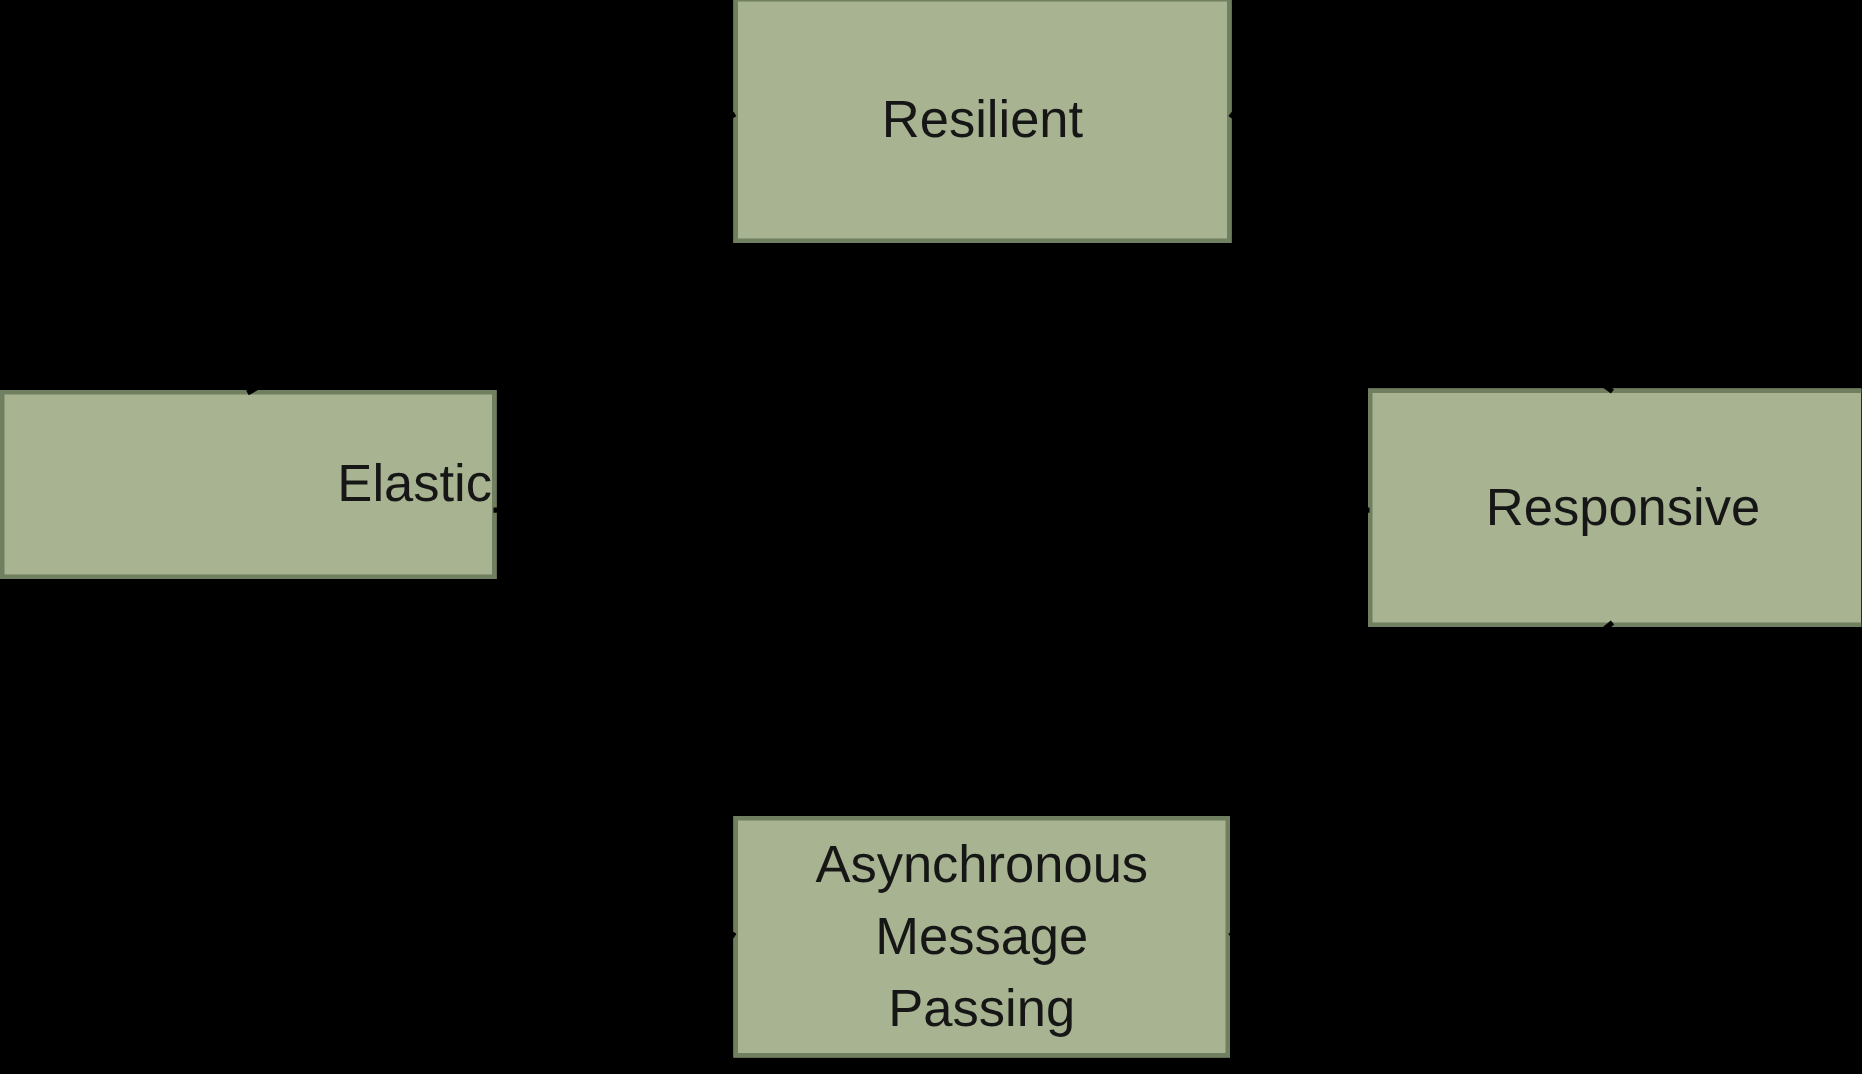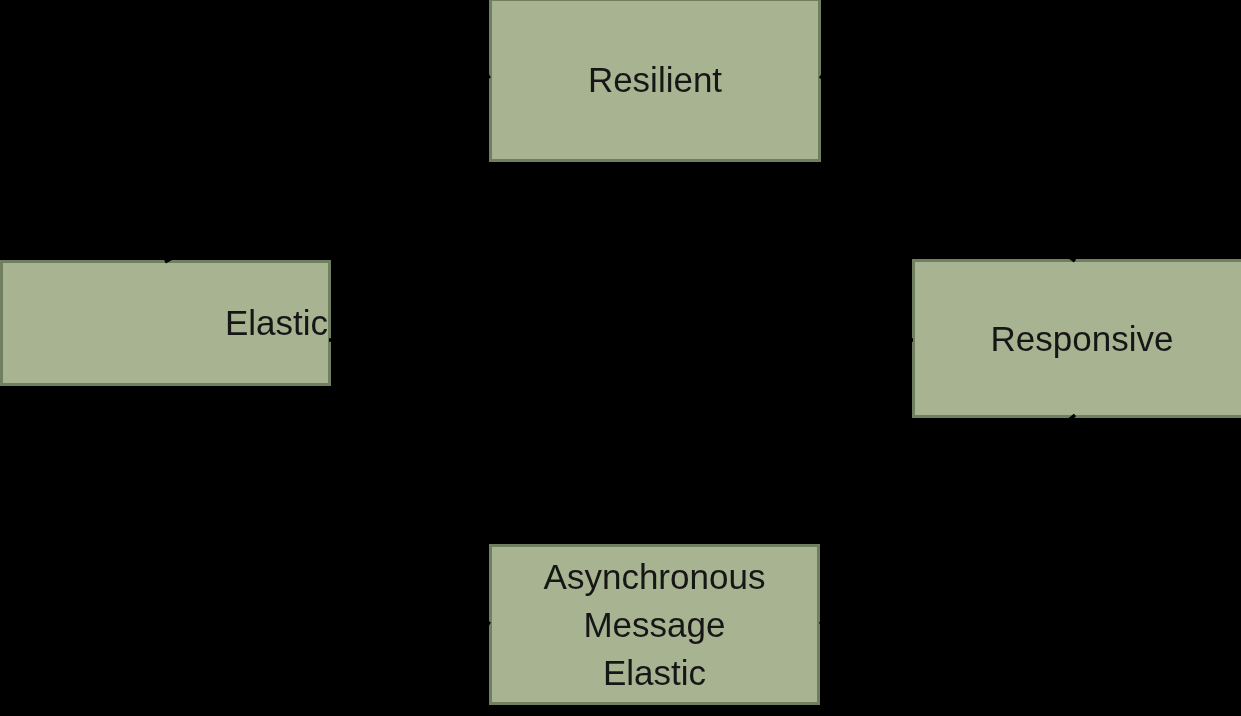--- a/index.html
+++ b/index.html
@@ -59,21 +59,21 @@
     <span class="node-label">Elastic</span>
   </div>
 
   <div class="node node-resilient">
     <span class="node-label">Responsive</span>
   </div>
 
   <div class="node node-async">
     <span class="node-label">Asynchronous
 Message
-Elastic</span>
+Passing</span>
   </div>
 
   <svg class="connector-layer" viewBox="0 0 1241 716" xmlns="http://www.w3.org/2000/svg" aria-hidden="true">
     <line class="connector" x1="165" y1="262" x2="490" y2="76" stroke="#000000"></line>
     <line class="connector" x1="1075" y1="261" x2="820" y2="76" stroke="#000000"></line>
     <line class="connector" x1="329" y1="340" x2="913" y2="340" stroke="#000000"></line>
     <line class="connector" x1="165" y1="419" x2="490" y2="624" stroke="#000000"></line>
     <line class="connector" x1="1075" y1="415" x2="820" y2="624" stroke="#000000"></line>
   </svg>
 

